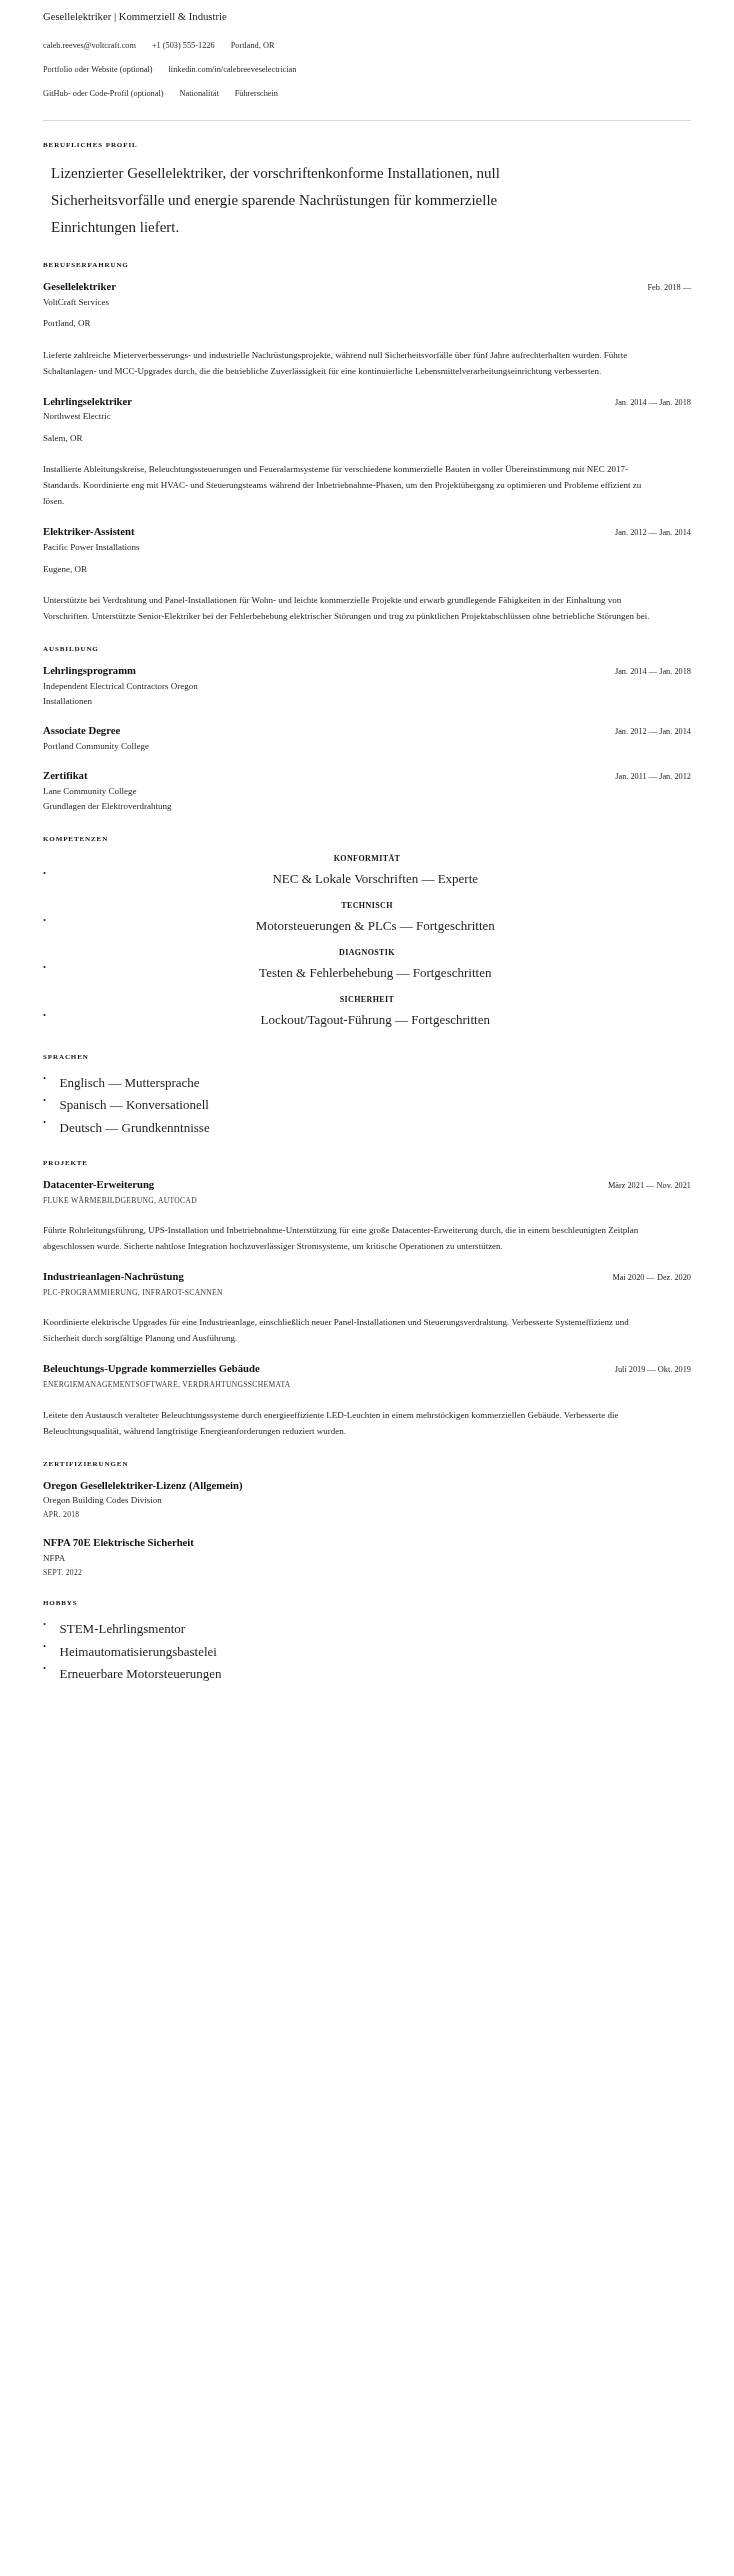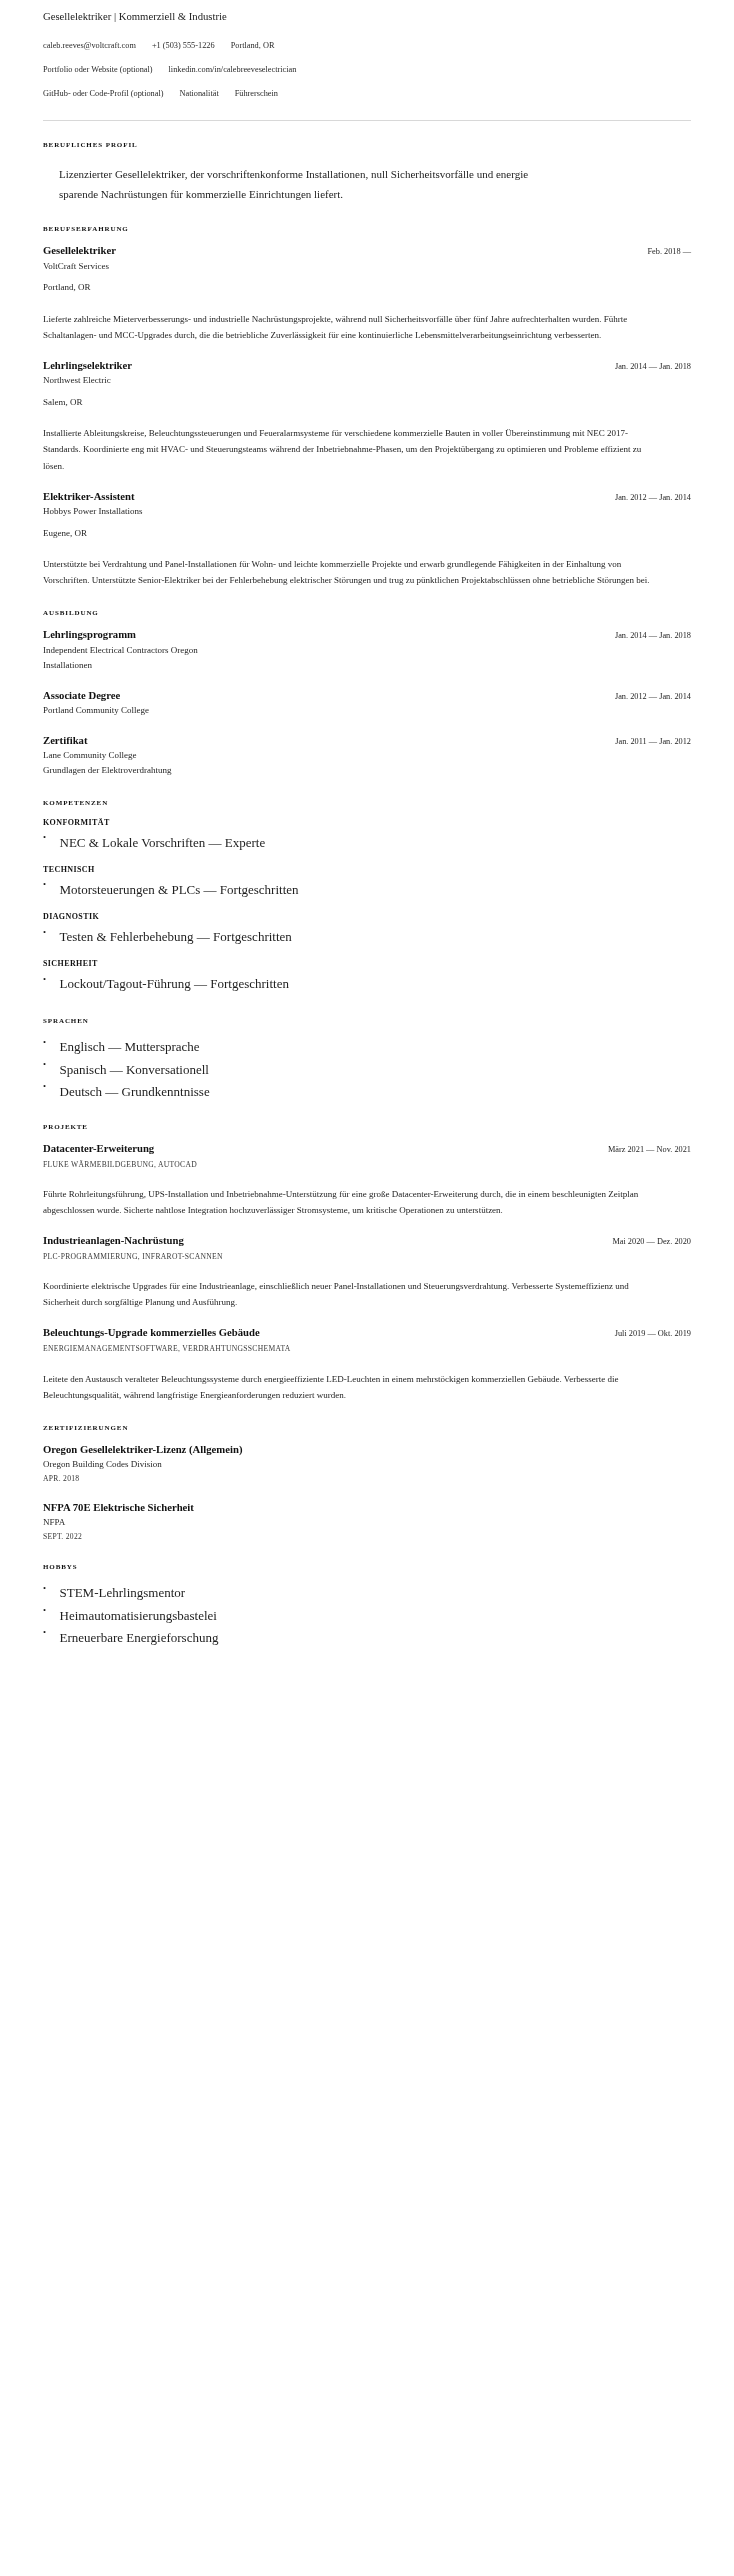--- a/index.html
+++ b/index.html
@@ -64,23 +64,23 @@
   .section-title {
     font-size: 7px;
     font-weight: bold;
     letter-spacing: 0.9px;
     text-transform: uppercase;
     color: #111111;
     margin: 13px 0 11px 0;
   }
 
   .summary {
-    font-size: 11px;
+    font-size: 15px;
     line-height: 1.78;
-    margin: 16px;
+    margin: 8px;
     max-width: 483px;
     color: #1d1d1d;
   }
 
   
   .entry { margin-top: 16px; }
   .entry:first-of-type { margin-top: 0; }
   .entry-head {
     display: flex;
     align-items: baseline;
@@ -139,21 +139,21 @@
   .entry-date-small {
     font-size: 7.6px;
     letter-spacing: 0.3px;
     text-transform: uppercase;
     line-height: 1.5;
     margin: 1.8px 0 0 0;
     color: #333333;
   }
 
   
-  .skill-group { margin-top: 12.2px; }
+  .skill-group { margin-top: 12.2px; text-align: center; }
   .skill-group:first-of-type { margin-top: 0; }
   .skill-group-title {
     font-size: 8px;
     font-weight: bold;
     letter-spacing: 0.4px;
     text-transform: uppercase;
     color: #111111;
     margin: 0 0 4.9px 0;
   }
 
@@ -231,21 +231,21 @@
           </div>
           <div class="entry-org">Northwest Electric</div>
           <div class="entry-loc">Salem, OR</div>
           <p class="entry-desc">Installierte Ableitungskreise, Beleuchtungssteuerungen und Feueralarmsysteme für verschiedene kommerzielle Bauten in voller Übereinstimmung mit NEC 2017-Standards. Koordinierte eng mit HVAC- und Steuerungsteams während der Inbetriebnahme-Phasen, um den Projektübergang zu optimieren und Probleme effizient zu lösen.</p>
         </div>
         <div class="entry">
           <div class="entry-head">
             <h3 class="entry-title">Elektriker-Assistent</h3>
             <span class="entry-date">Jan. 2012 — Jan. 2014</span>
           </div>
-          <div class="entry-org">Hobbys Power Installations</div>
+          <div class="entry-org">Pacific Power Installations</div>
           <div class="entry-loc">Eugene, OR</div>
           <p class="entry-desc">Unterstützte bei Verdrahtung und Panel-Installationen für Wohn- und leichte kommerzielle Projekte und erwarb grundlegende Fähigkeiten in der Einhaltung von Vorschriften. Unterstützte Senior-Elektriker bei der Fehlerbehebung elektrischer Störungen und trug zu pünktlichen Projektabschlüssen ohne betriebliche Störungen bei.</p>
         </div>
       </div>
   </section>
 
   <section class="section">
     <h2 class="section-title">Ausbildung</h2>
     <div id="education-list">
         <div class="entry">
@@ -361,18 +361,18 @@
           <div class="entry-date-small">Sept. 2022</div>
         </div>
       </div>
   </section>
 
   <section class="section">
     <h2 class="section-title">Hobbys</h2>
     <ul class="bullets" id="hobbies-list">
         <li>STEM-Lehrlingsmentor</li>
         <li>Heimautomatisierungsbastelei</li>
-        <li>Erneuerbare Energieforschung</li>
+        <li>Erneuerbare Motorsteuerungen</li>
       </ul>
   </section>
 
 </div>
 
 
 </body></html>

